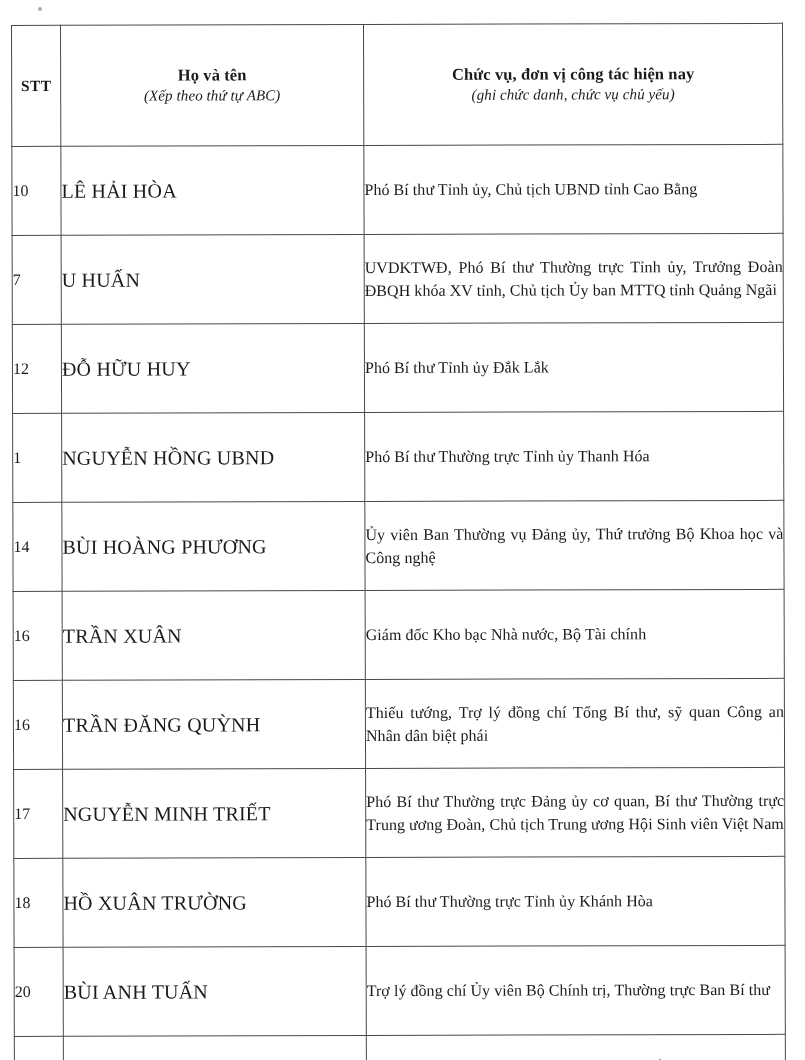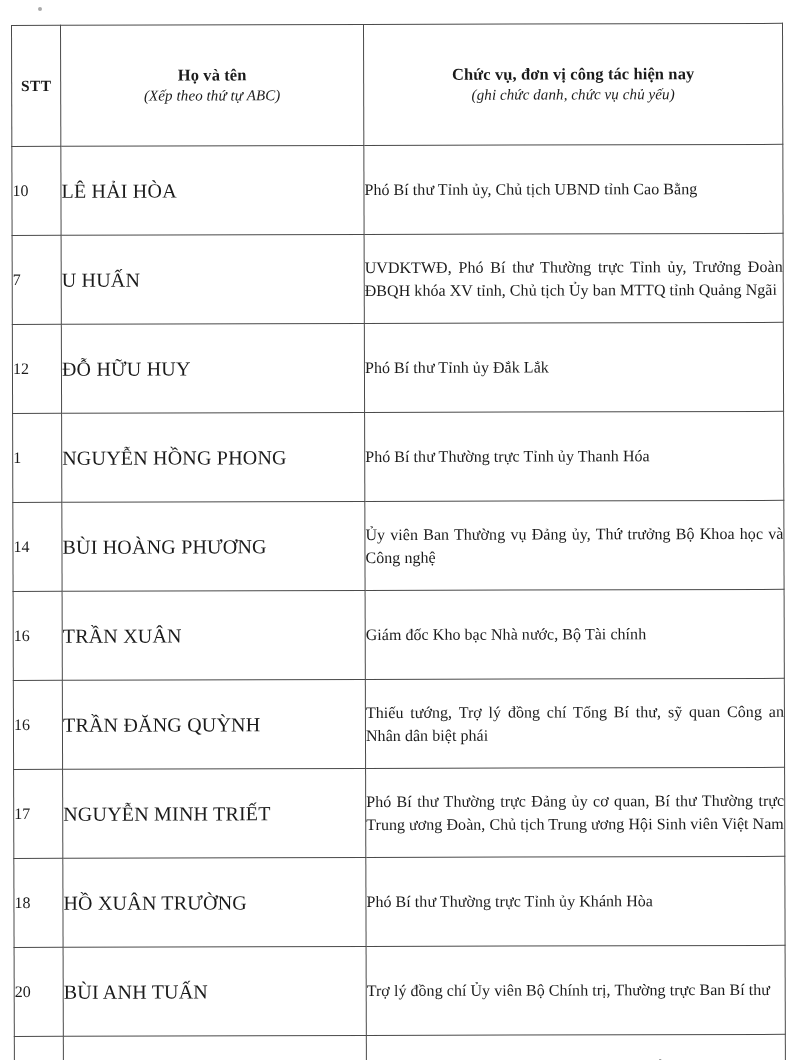--- a/index.html
+++ b/index.html
@@ -149,21 +149,21 @@
           <td class="td-name">U HUẤN</td>
           <td class="td-role">UVDKTWĐ, Phó Bí thư Thường trực Tỉnh ủy, Trưởng Đoàn ĐBQH khóa XV tỉnh, Chủ tịch Ủy ban MTTQ tỉnh Quảng Ngãi</td>
         </tr>
         <tr>
           <td class="td-stt">12</td>
           <td class="td-name">ĐỖ HỮU HUY</td>
           <td class="td-role">Phó Bí thư Tỉnh ủy Đắk Lắk</td>
         </tr>
         <tr>
           <td class="td-stt">1</td>
-          <td class="td-name">NGUYỄN HỒNG PHONG</td>
+          <td class="td-name">NGUYỄN HỒNG UBND</td>
           <td class="td-role">Phó Bí thư Thường trực Tỉnh ủy Thanh Hóa</td>
         </tr>
         <tr>
           <td class="td-stt">14</td>
           <td class="td-name">BÙI HOÀNG PHƯƠNG</td>
           <td class="td-role">Ủy viên Ban Thường vụ Đảng ủy, Thứ trưởng Bộ Khoa học và Công nghệ</td>
         </tr>
         <tr>
           <td class="td-stt">16</td>
           <td class="td-name">TRẦN XUÂN</td>

